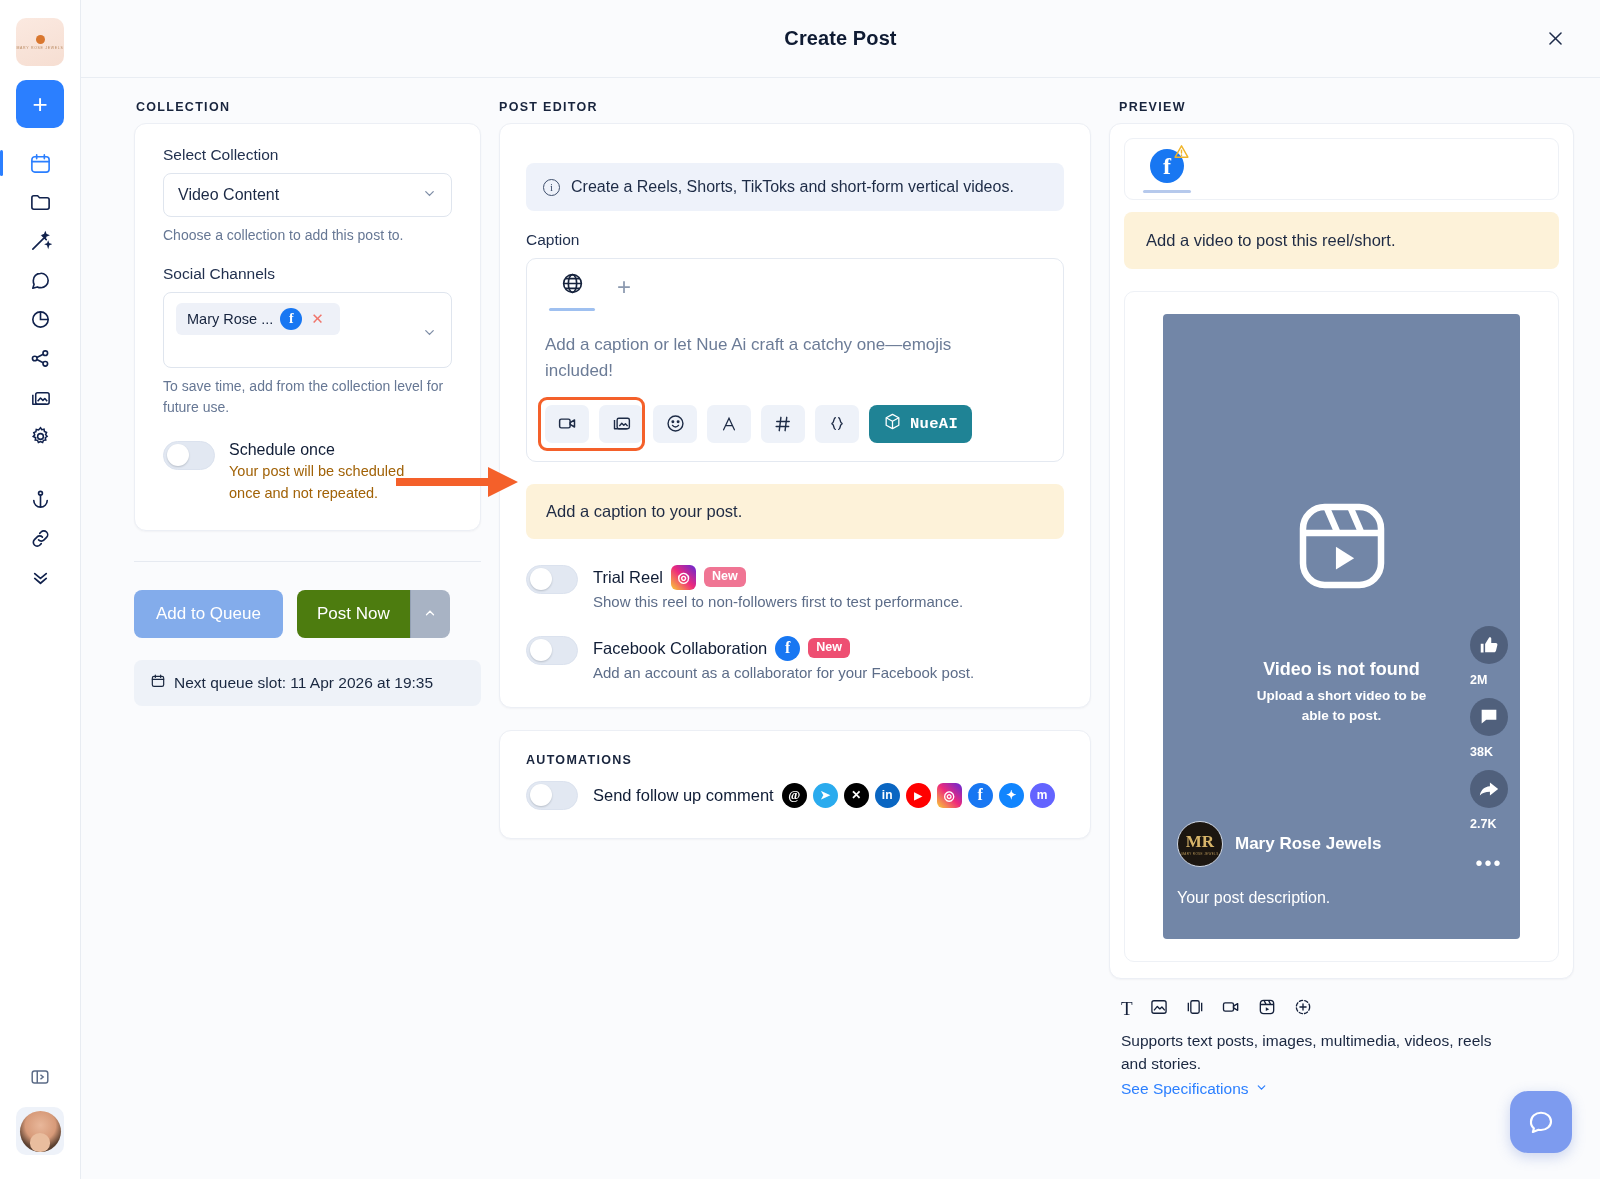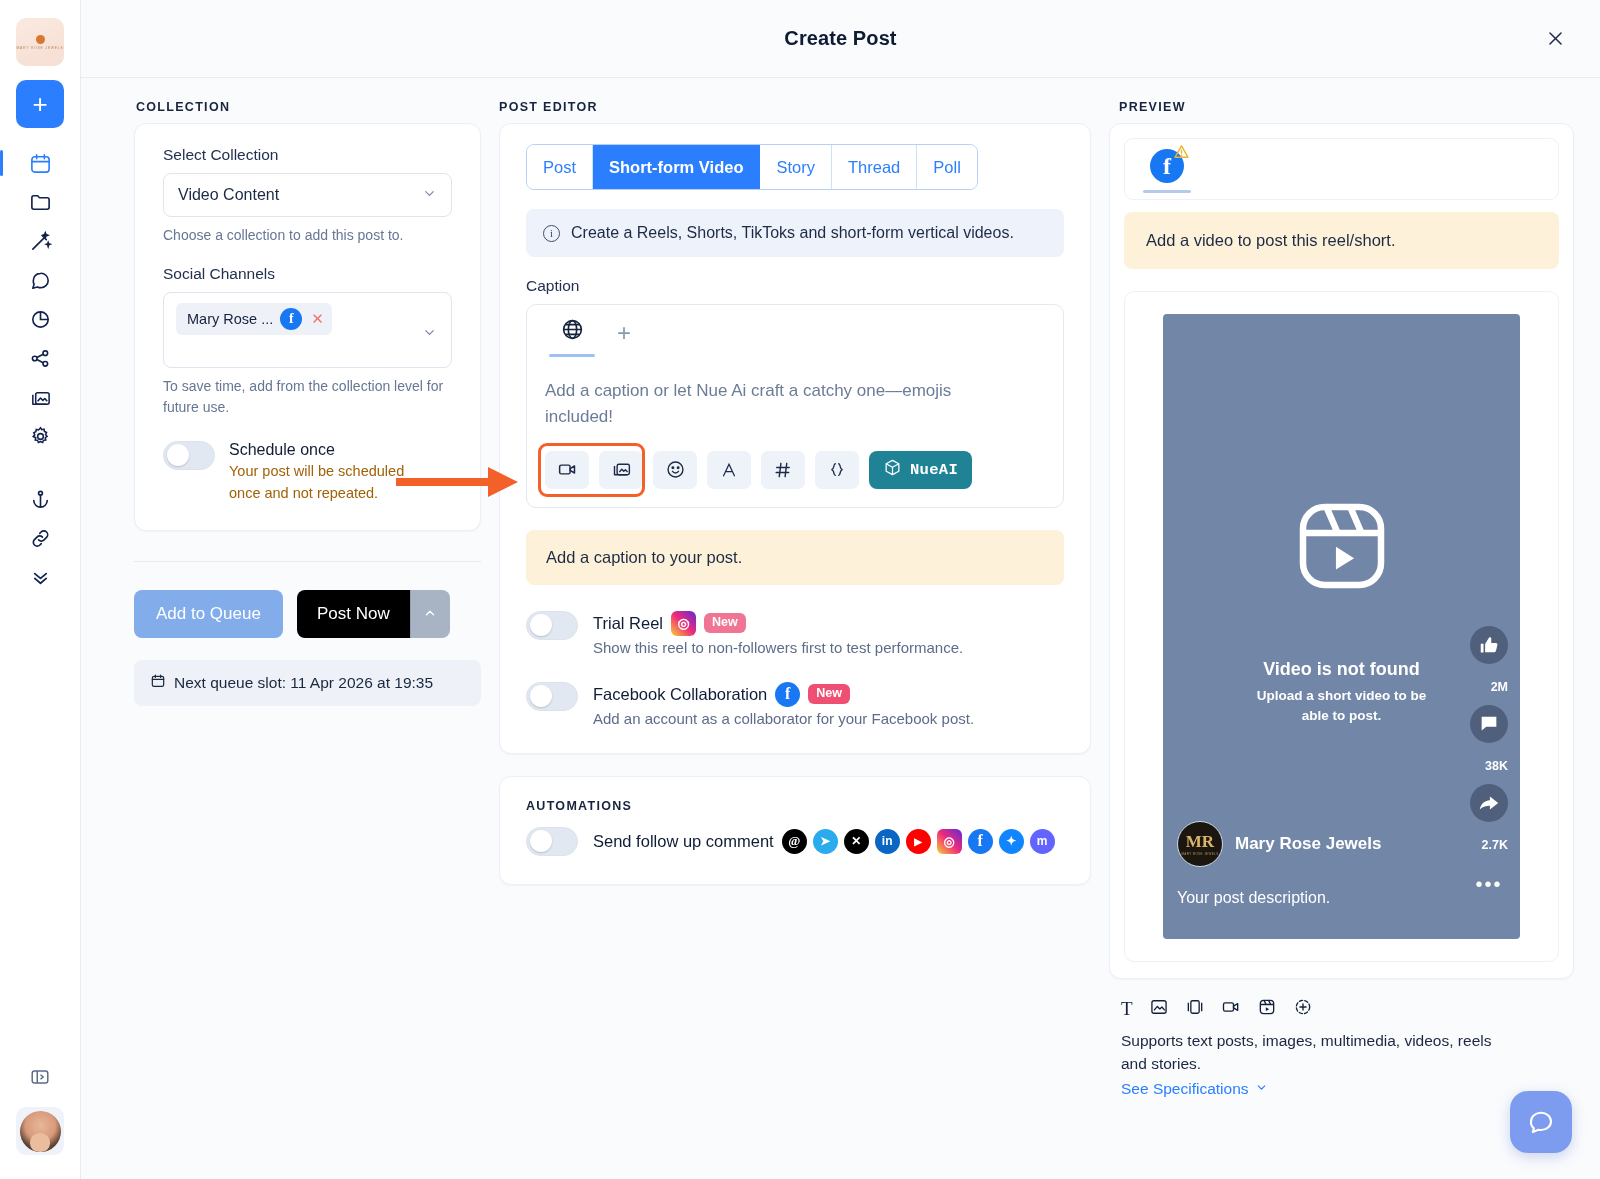--- a/index.html
+++ b/index.html
@@ -93,21 +93,21 @@
   .select-box .val { flex: 1; font-size: 16px; color: #1b2945; }
   .chev { color: #7e8da6; font-size: 12px; }
   .hint { font-size: 14px; color: #667794; margin-top: 8px; line-height: 1.45; }
 
   .channels-box {
     border: 1px solid #dfe5ee; border-radius: 8px; background: #fff; min-height: 76px;
     padding: 10px 12px; display: flex; align-items: flex-start; position: relative; cursor: pointer;
   }
   .chip {
     display: inline-flex; align-items: center; gap: 7px; background: #eef1f8;
-    border-radius: 6px; padding: 5px 8px 5px 11px; font-size: 14.5px; color: #16233d;
+    border-radius: 6px; padding: 5px 16px 5px 11px; font-size: 14.5px; color: #16233d;
   }
   .chip .x { color: #f0756b; font-size: 15px; cursor: pointer; margin-left: 2px; }
   .channels-box .chev { position: absolute; right: 14px; top: 32px; }
 
   .toggle-row { display: flex; gap: 14px; margin-top: 24px; align-items: flex-start; }
   .switch {
     width: 52px; height: 29px; border-radius: 15px; background: #e2e8f2; position: relative;
     flex: none; cursor: pointer; border: 1px solid #dbe2ee;
   }
   .switch::after {
@@ -120,21 +120,21 @@
   .divider { height: 1px; background: #e6eaf1; margin: 30px 0 0 27px; }
 
   .action-row { display: flex; gap: 14px; margin: 28px 0 0 27px; }
   .btn-queue {
     background: #83aceb; color: #fff; border: none; border-radius: 8px;
     padding: 0 22px; height: 48px; font-size: 17px; cursor: pointer;
     font-family: inherit;
   }
   .btn-now-grp { display: flex; }
   .btn-now {
-    background: #000000; color: #fff; border: none; border-radius: 8px 0 0 8px;
+    background: #4d7c0f; color: #fff; border: none; border-radius: 8px 0 0 8px;
     padding: 0 20px; height: 48px; font-size: 17px; cursor: pointer; font-family: inherit;
   }
   .btn-now-caret {
     background: #a8b3c4; color: #fff; border: none; border-left: 1px solid #93a0b4;
     border-radius: 0 8px 8px 0; width: 40px; height: 48px; cursor: pointer; font-size: 13px;
   }
 
   .queue-slot {
     margin: 22px 0 0 27px; background: #eef2f8; border-radius: 8px;
     padding: 13px 16px; font-size: 15.5px; color: #1a2840;
@@ -241,21 +241,21 @@
   }
   .reel {
     width: 357px; height: 625px; background: #7286a7; border-radius: 4px; position: relative;
     overflow: hidden;
   }
   .reel-playicon { position: absolute; left: 50%; top: 180px; transform: translateX(-50%); }
   .reel-center { position: absolute; left: 0; right: 0; top: 345px; text-align: center; color: #fff; }
   .reel-center .t1 { font-size: 18px; font-weight: 700; }
   .reel-center .t2 { font-size: 13.5px; margin-top: 6px; line-height: 1.45; padding: 0 80px; font-weight: bold; }
   .reel-rail { position: absolute; right: 12px; top: 312px; display: flex; flex-direction: column; align-items: center; gap: 11px; }
-  .reel-act { display: flex; flex-direction: column; align-items: flex-end; gap: 16px; }
+  .reel-act { display: flex; flex-direction: column; align-items: flex-start; gap: 9px; }
   .reel-btn { width: 38px; height: 38px; border-radius: 50%; background: rgba(40,52,74,.45); display: flex; align-items: center; justify-content: center; color: #fff; }
   .reel-cnt { font-size: 12.5px; color: #fff; font-weight: 700; }
   .reel-dots { color: #fff; font-size: 20px; letter-spacing: 2px; margin-top: 10px; }
   .reel-user { position: absolute; left: 14px; bottom: 72px; display: flex; align-items: center; gap: 12px; }
   .reel-ava { width: 46px; height: 46px; border-radius: 50%; background: #1c1610; border: 1.5px solid #cfd7e4;
               display: flex; flex-direction: column; align-items: center; justify-content: center; }
   .reel-ava .mono { font-family: "Liberation Serif", serif; color: #d8b56a; font-size: 17px; font-weight: 700; line-height: 1; }
   .reel-ava .tiny { font-size: 3px; color: #b49356; letter-spacing: .4px; margin-top: 2px; }
   .reel-uname { color: #fff; font-size: 17px; font-weight: 700; }
   .reel-desc { position: absolute; left: 14px; bottom: 32px; color: #fff; font-size: 16px; }
@@ -441,27 +441,20 @@
             </svg>
         </span>
         <span>Next queue slot: 11 Apr 2026 at 19:35</span>
       </div>
     </div>
 
     <div class="col col-mid">
       <div class="sec-title nopad">POST EDITOR</div>
 
       <div class="card card-editor">
-        <div class="tabs">
-          <div class="tab">Post</div>
-          <div class="tab sel">Short-form Video</div>
-          <div class="tab">Story</div>
-          <div class="tab">Thread</div>
-          <div class="tab">Poll</div>
-        </div>
 
         <div class="info-bar">
           <span class="info-circle">i</span>
           <span>Create a Reels, Shorts, TikToks and short-form vertical videos.</span>
         </div>
 
         <div class="caption-lbl">Caption</div>
 
         <div class="caption-card">
           <div class="cap-tabs">

